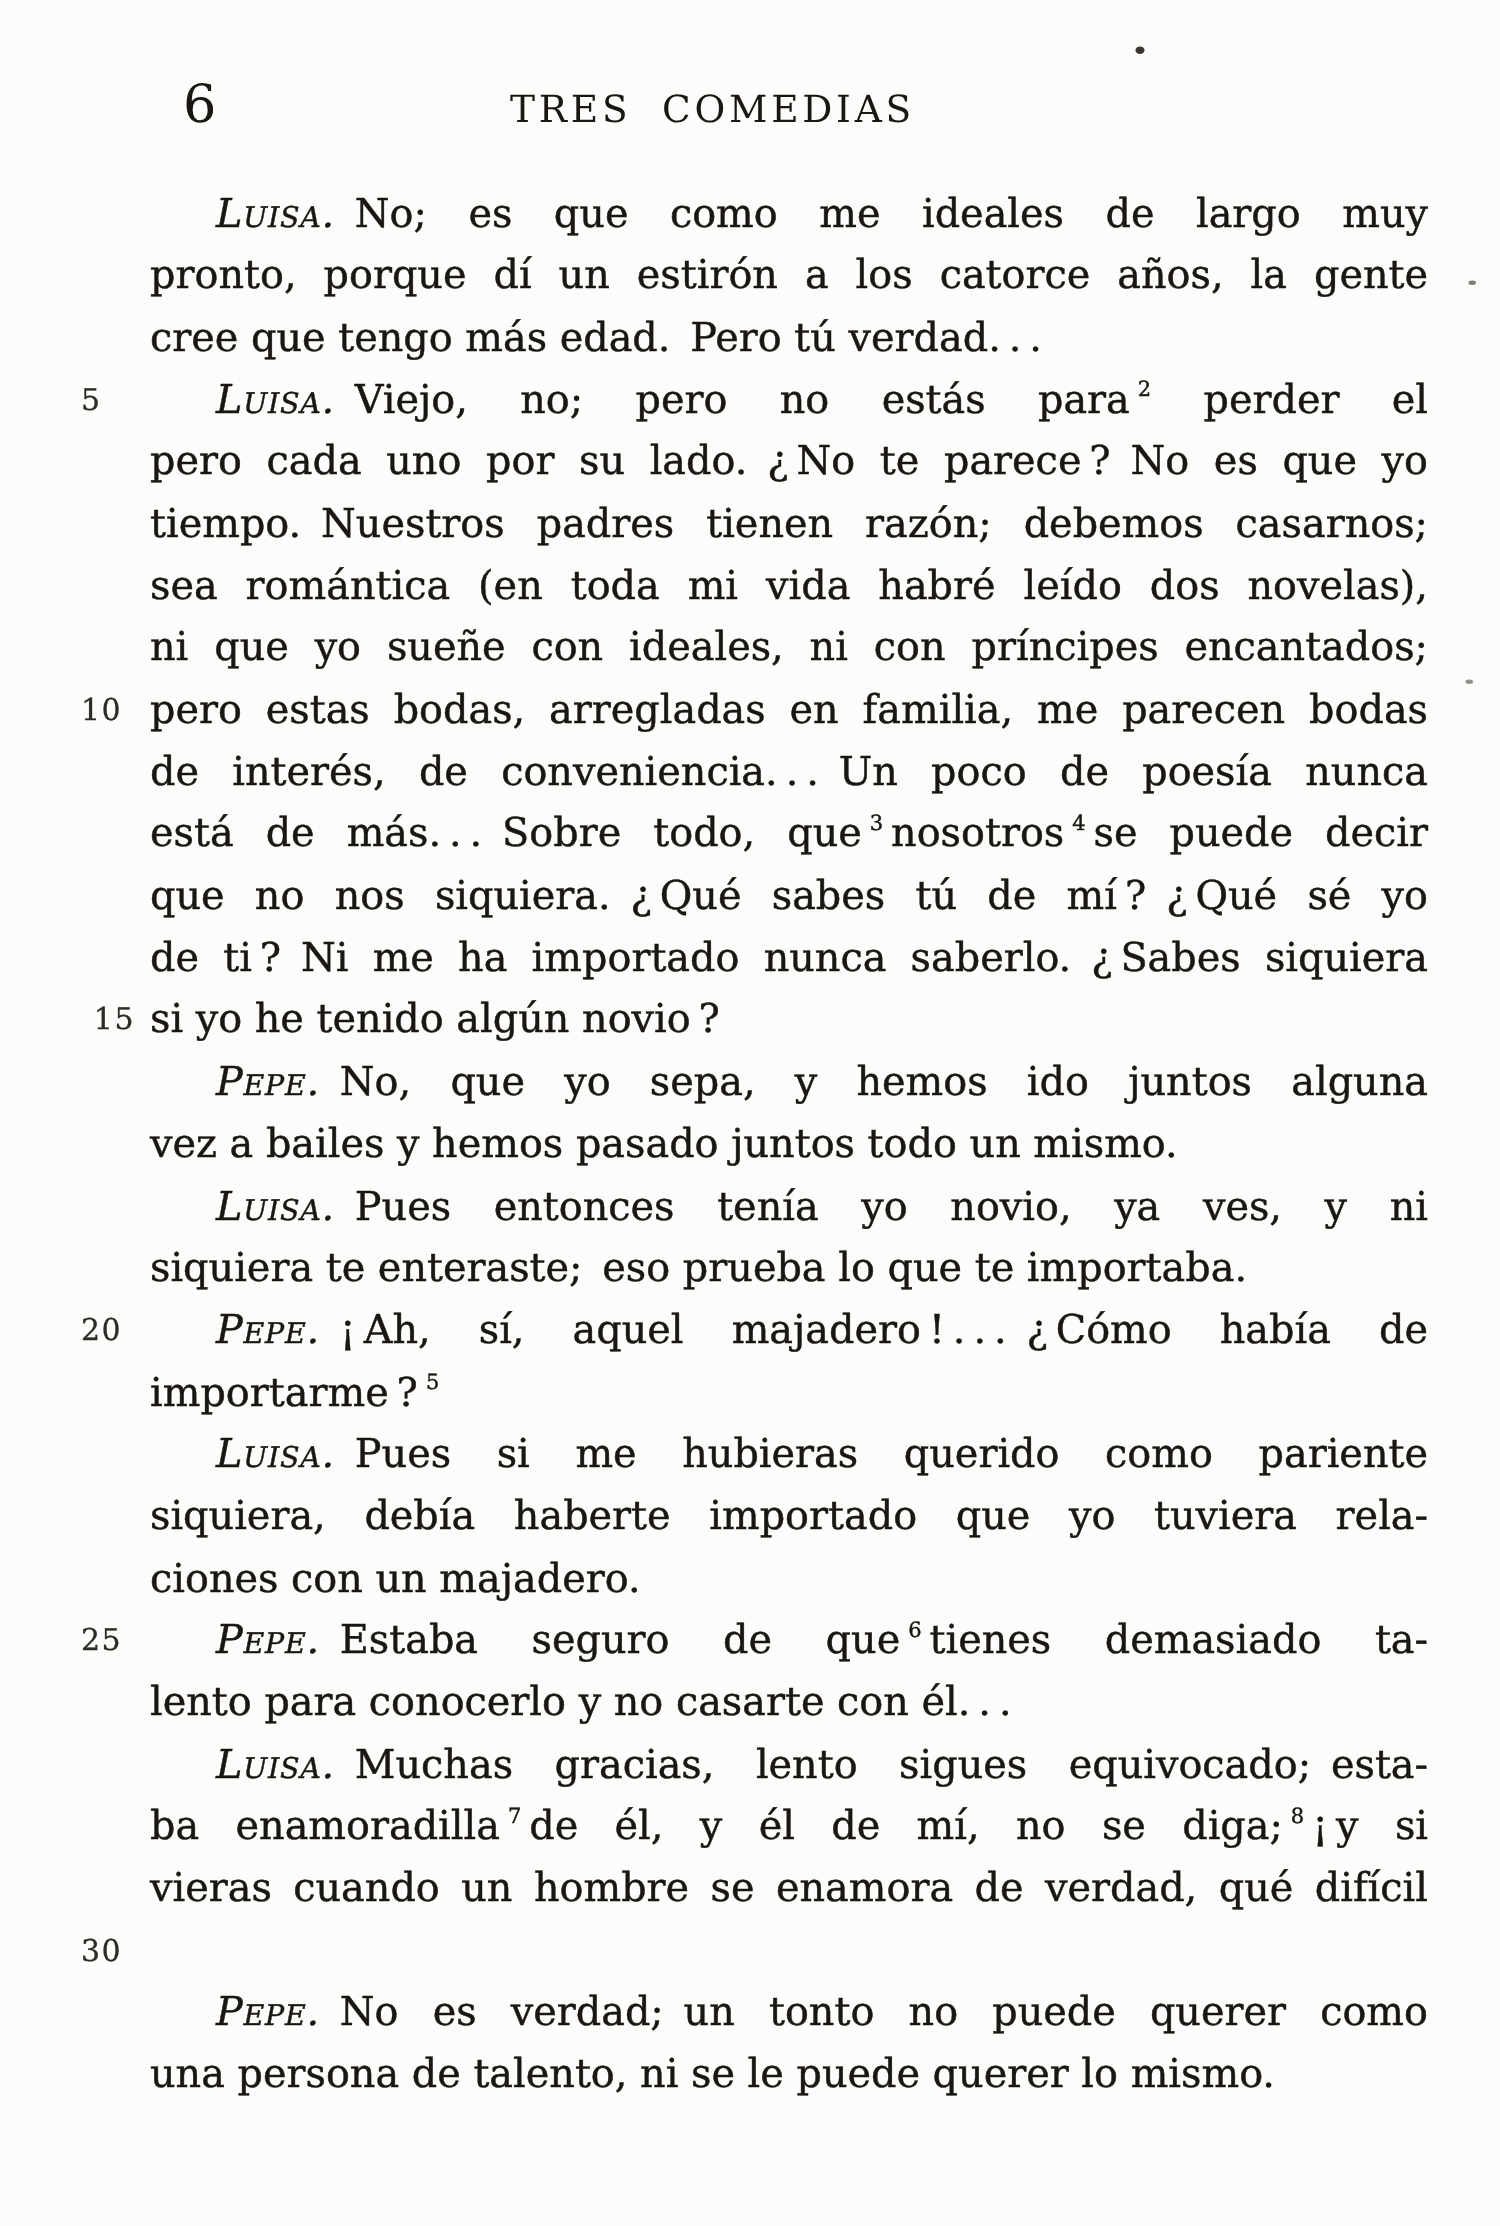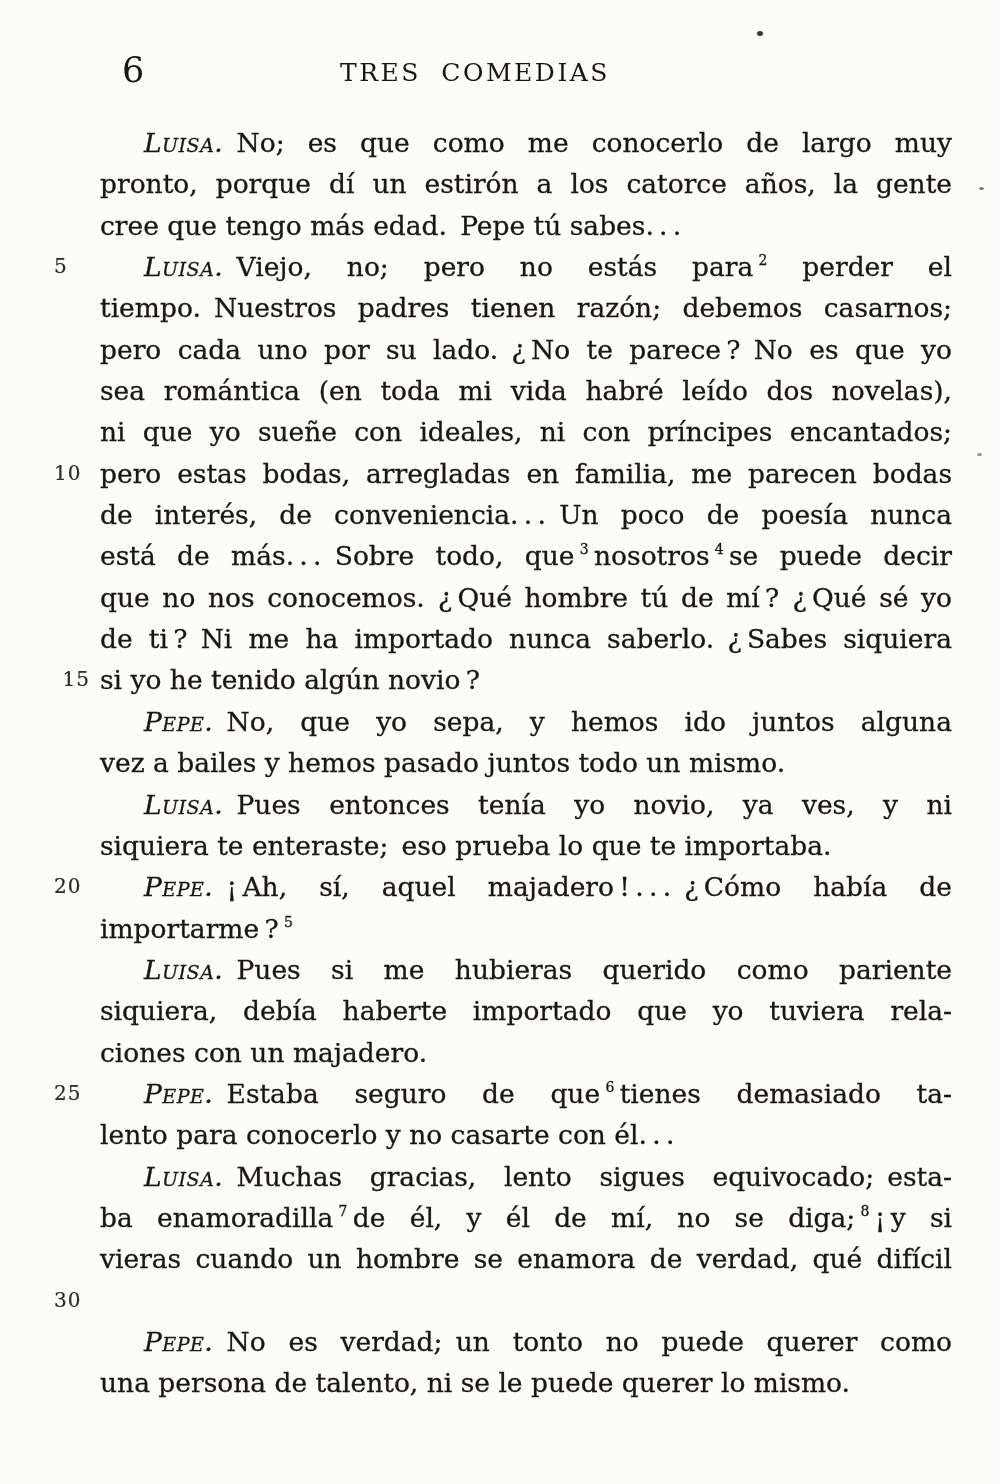--- a/index.html
+++ b/index.html
@@ -73,32 +73,32 @@
 </head>
 <body>
 
 <div id="page">
   <div id="header">
     <span id="page-number">6</span>
     <span id="running-title">TRES COMEDIAS</span>
   </div>
 
   <div id="text-block">
-      <div class="line indent just"><span class="speaker">Luisa.</span><span> No; es que como me conocerlo de largo muy</span></div>
+      <div class="line indent just"><span class="speaker">Luisa.</span><span> No; es que como me ideales de largo muy</span></div>
       <div class="line just"><span>pronto, porque dí un estirón a los catorce años, la gente</span></div>
-      <div class="line"><span>cree que tengo más edad. Pepe tú sabes. . .</span></div>
+      <div class="line"><span>cree que tengo más edad. Pero tú verdad. . .</span></div>
       <div class="line indent just"><span class="lineno">5</span><span class="speaker">Luisa.</span><span> Viejo, no; pero no estás para </span><sup class="fn">2</sup><span> perder el</span></div>
+      <div class="line just"><span>pero cada uno por su lado. ¿ No te parece ? No es que yo</span></div>
       <div class="line just"><span>tiempo. Nuestros padres tienen razón; debemos casarnos;</span></div>
-      <div class="line just"><span>pero cada uno por su lado. ¿ No te parece ? No es que yo</span></div>
       <div class="line just"><span>sea romántica (en toda mi vida habré leído dos novelas),</span></div>
       <div class="line just"><span>ni que yo sueñe con ideales, ni con príncipes encantados;</span></div>
       <div class="line just"><span class="lineno">10</span><span>pero estas bodas, arregladas en familia, me parecen bodas</span></div>
       <div class="line just"><span>de interés, de conveniencia. . . Un poco de poesía nunca</span></div>
       <div class="line just"><span>está de más. . . Sobre todo, que </span><sup class="fn">3</sup><span> nosotros </span><sup class="fn">4</sup><span> se puede decir</span></div>
-      <div class="line just"><span>que no nos conocemos. ¿ Qué hombre tú de mí ? ¿ Qué sé yo</span></div>
+      <div class="line just"><span>que no nos siquiera. ¿ Qué sabes tú de mí ? ¿ Qué sé yo</span></div>
       <div class="line just"><span>de ti ? Ni me ha importado nunca saberlo. ¿ Sabes siquiera</span></div>
       <div class="line"><span class="lineno">15</span><span>si yo he tenido algún novio ?</span></div>
       <div class="line indent just"><span class="speaker">Pepe.</span><span> No, que yo sepa, y hemos ido juntos alguna</span></div>
       <div class="line"><span>vez a bailes y hemos pasado juntos todo un mismo.</span></div>
       <div class="line indent just"><span class="speaker">Luisa.</span><span> Pues entonces tenía yo novio, ya ves, y ni</span></div>
       <div class="line"><span>siquiera te enteraste; eso prueba lo que te importaba.</span></div>
       <div class="line indent just"><span class="lineno">20</span><span class="speaker">Pepe.</span><span> ¡ Ah, sí, aquel majadero ! . . . ¿ Cómo había de</span></div>
       <div class="line"><span>importarme ? </span><sup class="fn">5</sup></div>
       <div class="line indent just"><span class="speaker">Luisa.</span><span> Pues si me hubieras querido como pariente</span></div>
       <div class="line just"><span>siquiera, debía haberte importado que yo tuviera rela-</span></div>

